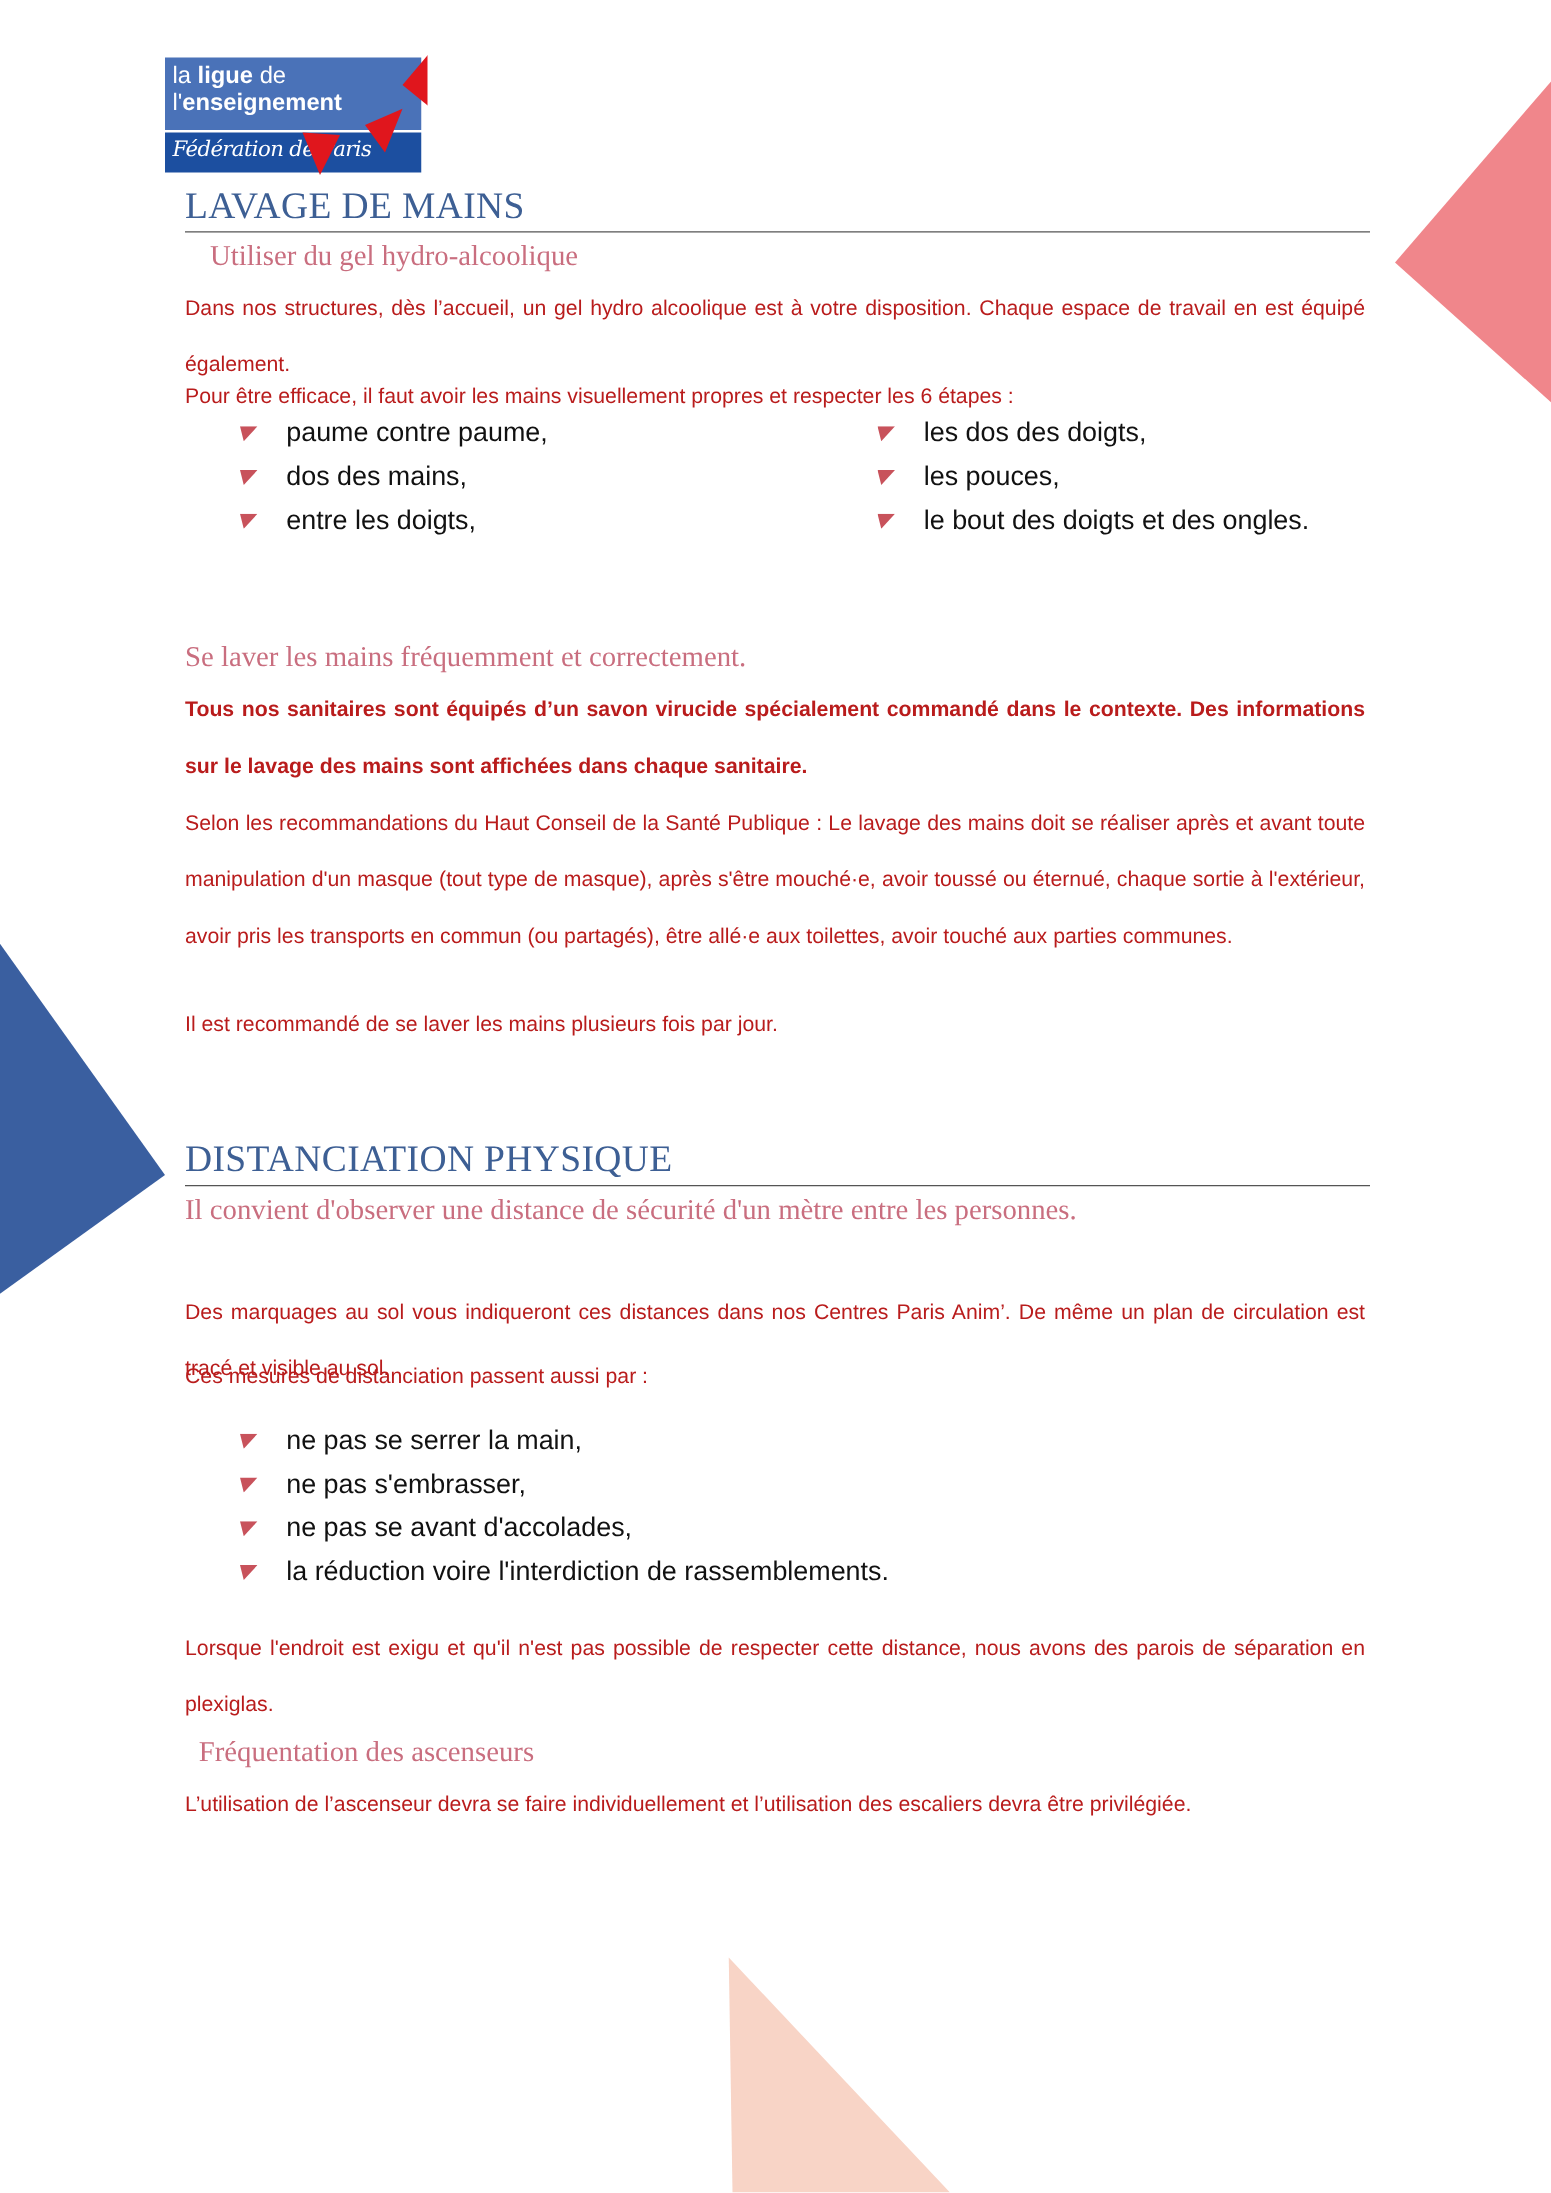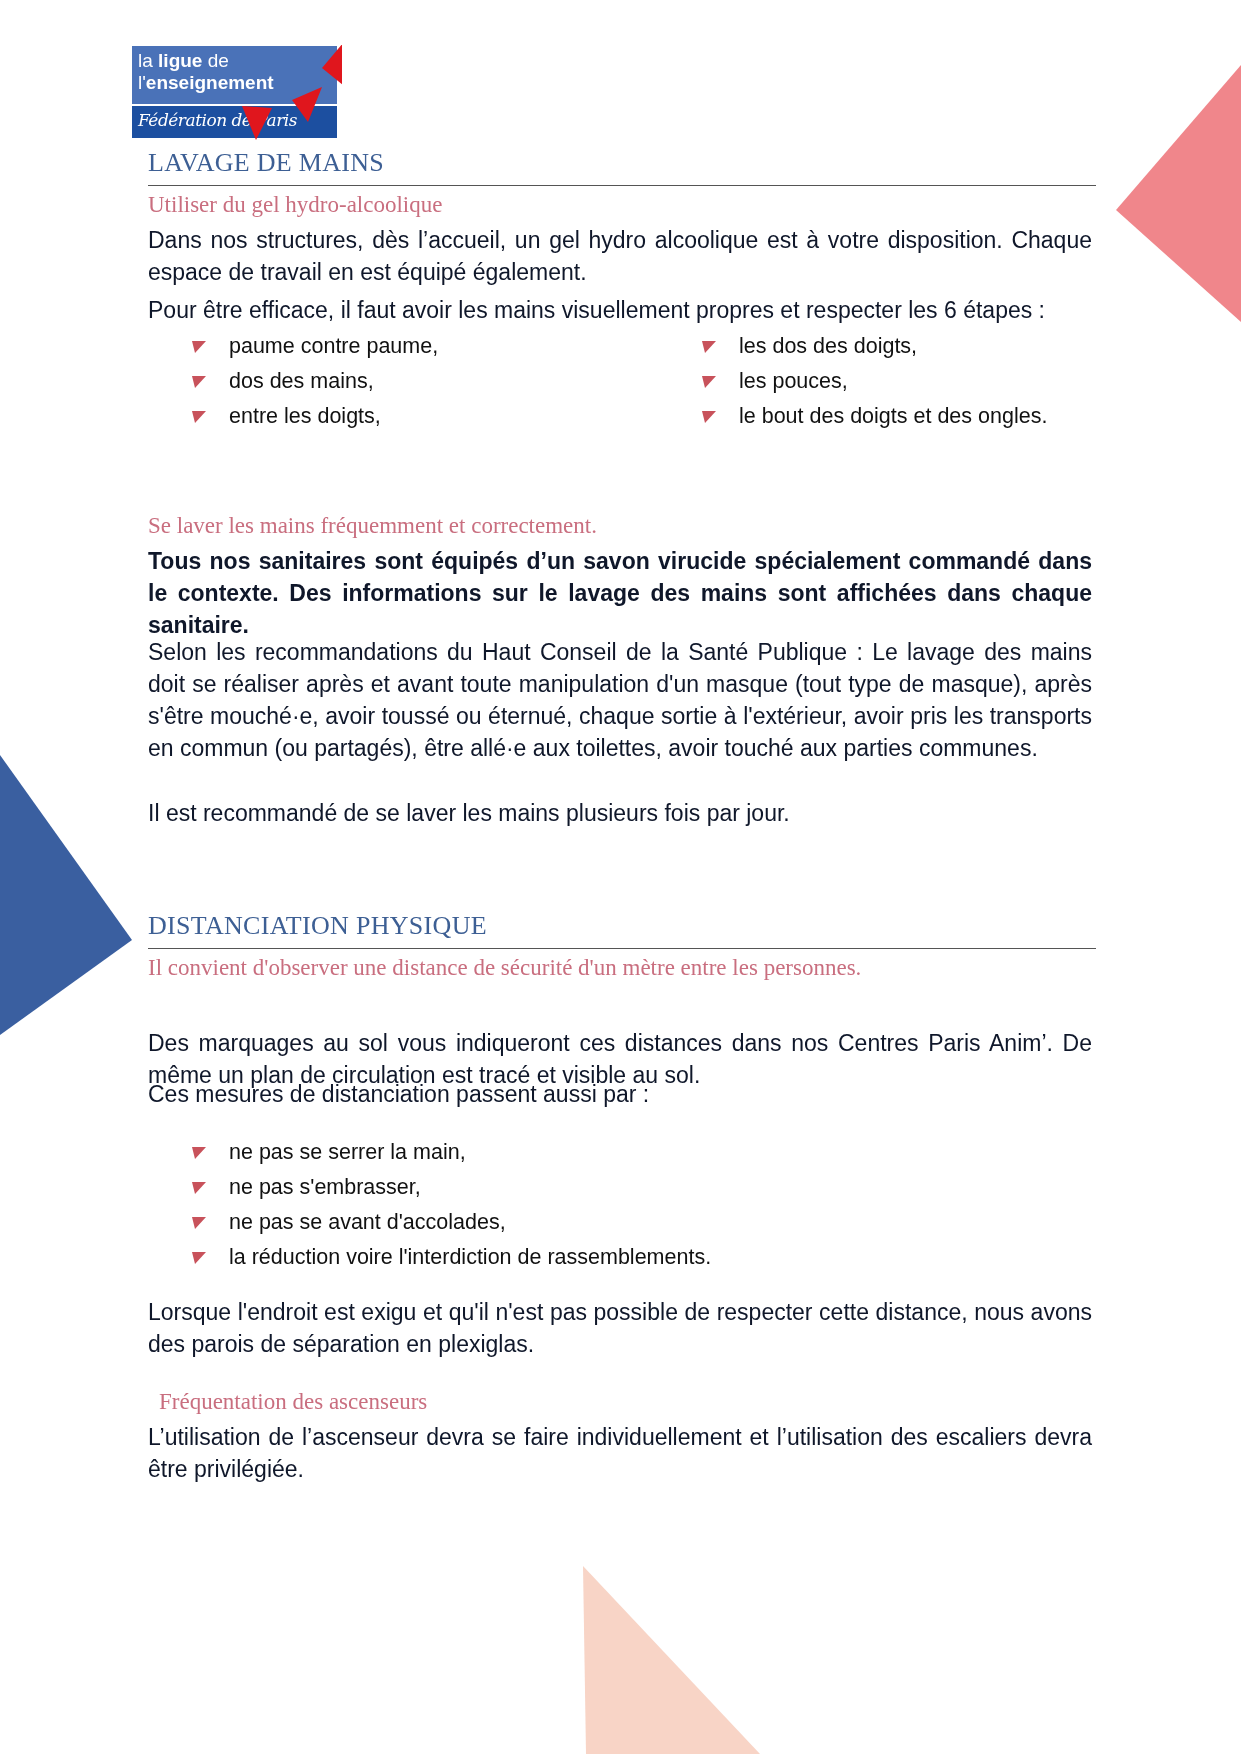--- a/index.html
+++ b/index.html
@@ -8,24 +8,24 @@
   .deco { position:absolute; }
   .logo { position:absolute; left:132px; top:42px; width:210px; height:100px; }
   .logo .top { position:absolute; left:0; top:4px; width:205px; height:58px; background:#4a72b8; }
   .logo .bot { position:absolute; left:0; top:64px; width:205px; height:32px; background:#1c4fa0; }
   .logo .l1 { position:absolute; left:6px; top:8px; color:#fff; font-size:19px; line-height:22px; }
   .logo .l1 b { font-weight:700;margin-top:27px; }
   .logo .l2 { position:absolute; left:6px; top:30px; color:#fff; font-size:19px; line-height:22px; }
   .logo .l2 b { font-weight:700; }
   .logo .l3 { position:absolute; left:6px; top:68px; color:#fff; font-size:17px; font-style:italic; font-family:"DejaVu Serif", serif; letter-spacing:-0.5px; }
   .logo svg { position:absolute; left:0; top:0; }
-  .h1 { position:absolute; left:148px; font-family:"Liberation Serif", serif; font-size:26px; color:#3d5f94; letter-spacing:0.3px; }
+  .h1 { position:absolute; left:148px; font-family:"Liberation Serif", serif; font-size:30px; color:#3d5f94; letter-spacing:0.3px; }
   .rule { position:absolute; left:148px; width:948px; height:0; border-top:1.5px solid #555; }
   .h2 { position:absolute; left:148px; font-family:"Liberation Serif", serif; font-size:23px; color:#c96e7f; }
-  .p { position:absolute; left:148px; width:944px; font-size:23px; line-height:32px; text-align:justify; color:#0f172a; }
+  .p { position:absolute; left:148px; width:944px; font-size:17px; line-height:45px; text-align:justify; color:#b91c1c; }
   .p.bold { font-weight:700; }
   .p.last { text-align-last:left; }
   .bul { position:absolute; font-size:21.5px; line-height:35px; white-space:nowrap; }
   .bullet-icon { position:absolute; width:14px; height:12px; }
   .bul .txt { position:absolute; left:37px; top:0; }
 </style>
 </head>
 <body>
 
 <svg class="deco" style="left:1110px;top:60px;" width="131" height="270">
@@ -46,21 +46,21 @@
   <div class="l3">Fédération de Paris</div>
   <svg width="210" height="100">
     <polygon points="212,0 190,26 212,44" fill="#e0161d"></polygon>
     <polygon points="190,45 160,58 176,80" fill="#e0161d"></polygon>
     <polygon points="110,64 140,66 124,98" fill="#e0161d"></polygon>
   </svg>
 </div>
 
 <div class="h1" style="top:148px;">LAVAGE DE MAINS</div>
 <div class="rule" style="top:185px;"></div>
-<div class="h2" style="top:192px;">Utiliser du gel hydro-alcoolique</div>
+<div class="h2" style="top:192px;margin-left:20px;">Utiliser du gel hydro-alcoolique</div>
 <div class="p" style="top:224px;">Dans nos structures, dès l’accueil, un gel hydro alcoolique est à votre disposition. Chaque espace de travail en est équipé également.</div>
 <div class="p last" style="top:294px;">Pour être efficace, il faut avoir les mains visuellement propres et respecter les 6 étapes :</div>
 
 <div class="bul" style="left:192px;top:329px;">
   <svg class="bullet-icon" style="left:0;top:12px;" width="14" height="12">
       <polygon points="0,0 14,0 3,12" fill="#c8525b"></polygon>
     </svg>
   <span class="txt">paume contre paume,</span>
 </div>
 <div class="bul" style="left:192px;top:364px;">

